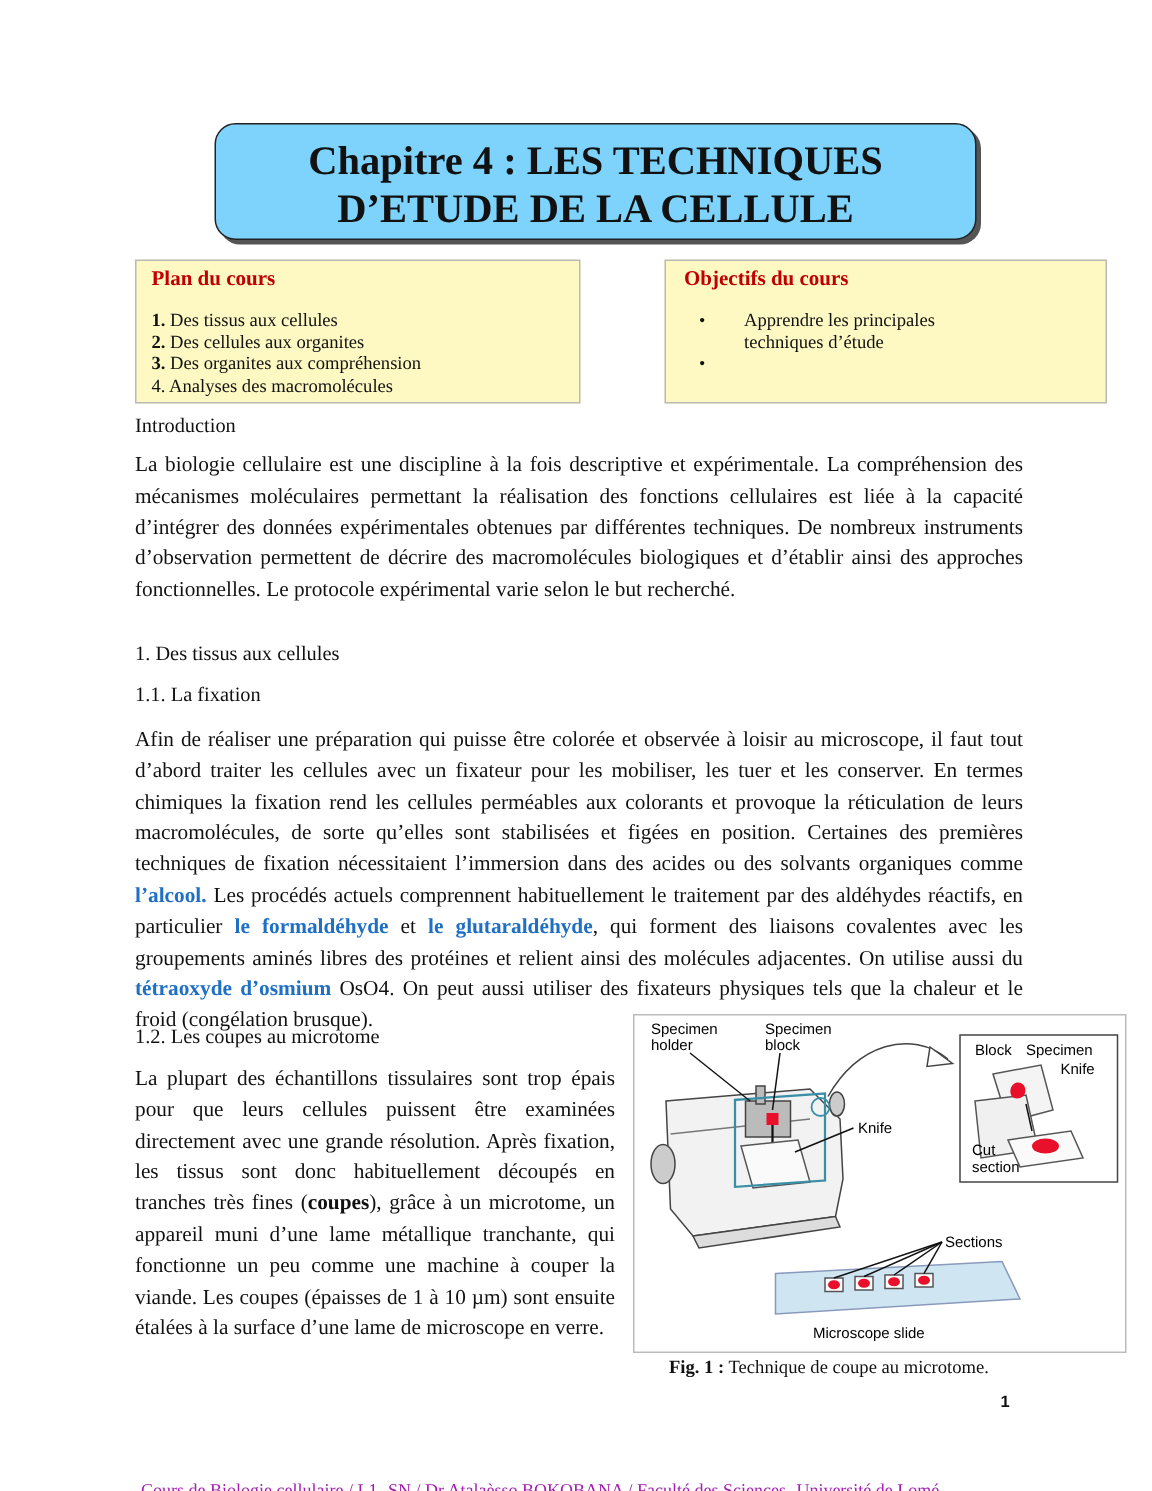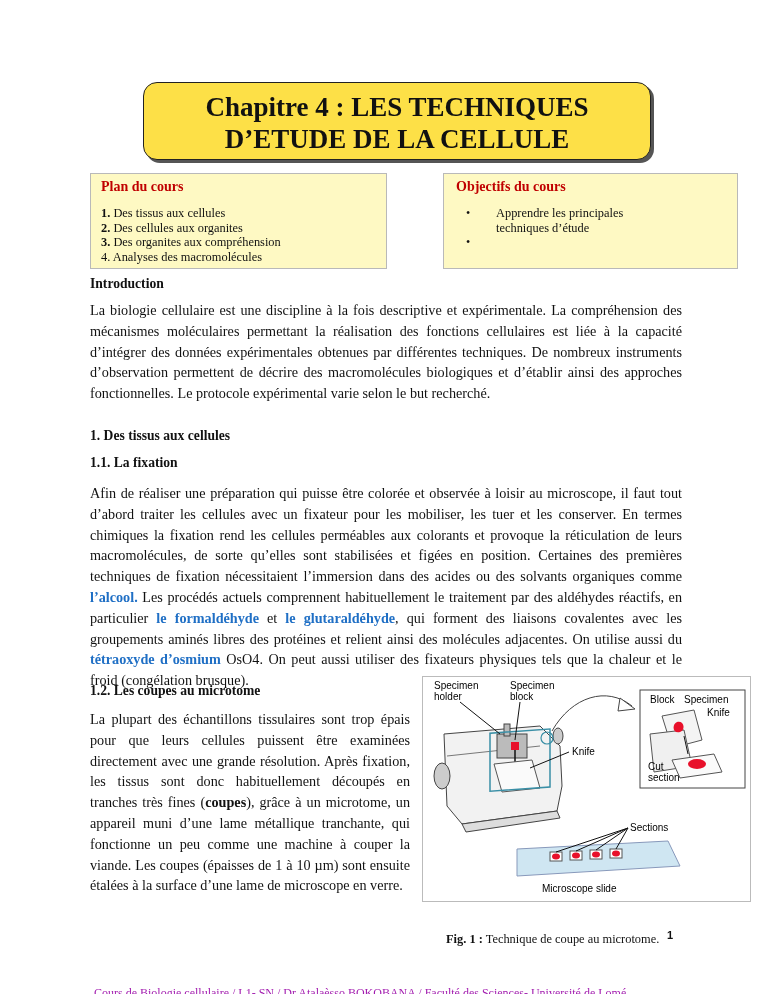--- a/index.html
+++ b/index.html
@@ -1,40 +1,40 @@
 <!DOCTYPE html>
 <html><head>
 <meta charset="utf-8">
 <style>
   html, body { margin:0; padding:0; background:#ffffff; }
   body { width:768px; height:994px; position:relative; overflow:hidden;
          font-family:"Liberation Serif", "DejaVu Serif", serif; color:#111; }
   .title-box { position:absolute; left:143px; top:82px; width:506px; height:76px;
                border:1.5px solid #222; border-radius:14px; text-align:center;
-               box-shadow: 3px 3px 0 #555; background:#fde047; }
+               box-shadow: 3px 3px 0 #555; background:#7dd3fc; }
   .title-box .t { font-weight:bold; font-size:27px; line-height:32px; margin-top:8px; color:#111; }
   .box { position:absolute; border:1px solid #b9b9b9; background:#fef9c3; }
   .box-plan { left:90px; top:173px; width:295px; height:94px; }
   .box-obj { left:443px; top:173px; width:293px; height:94px; }
   .box h3 { margin:0; font-size:14px; color:#c00000; font-weight:bold; }
   .box-plan h3 { position:absolute; left:10px; top:5px; }
   .box-obj h3 { position:absolute; left:12px; top:5px;text-align:center; }
   .plan-list { position:absolute; left:10px; top:32px; font-size:12.4px; line-height:14.5px; }
   .plan-list b { font-weight:bold; }
   .obj-list { position:absolute; left:22px; top:32px; font-size:12.4px; line-height:14.5px; }
   .obj-item { display:flex; }
   .obj-item .bul { width:30px; font-size:12px; }
   .obj-item .txt { width:170px; }
-  .h { position:absolute; left:90px; font-weight:bold; font-size:13.6px; }
+  .h { position:absolute; left:90px; font-weight:normal; font-size:13.6px; }
   .p { position:absolute; left:90px; width:592px; font-size:14.2px; line-height:20.8px;
        text-align:justify; text-align-last:left; }
   .p.narrow { width:320px; }
   .blue { color:#1f6fc5; font-weight:bold; }
   .fig { position:absolute; left:422px; top:676px; width:338px; height:235px; }
-  .caption { position:absolute; left:446px; top:904px; font-size:12.4px;margin-top:28px; }
+  .caption { position:absolute; left:446px; top:904px; font-size:12.4px; }
   .caption b { font-weight:bold; }
   .pagenum { position:absolute; left:667px; top:929px; font-family:"Liberation Sans", sans-serif;
              font-weight:bold; font-size:11px; }
   .footer { position:absolute; left:94px; top:944px; font-size:12px; color:#a21caf;margin-top:42px; }
 </style>
 </head>
 <body>
 
 <div class="title-box">
   <div class="t">

